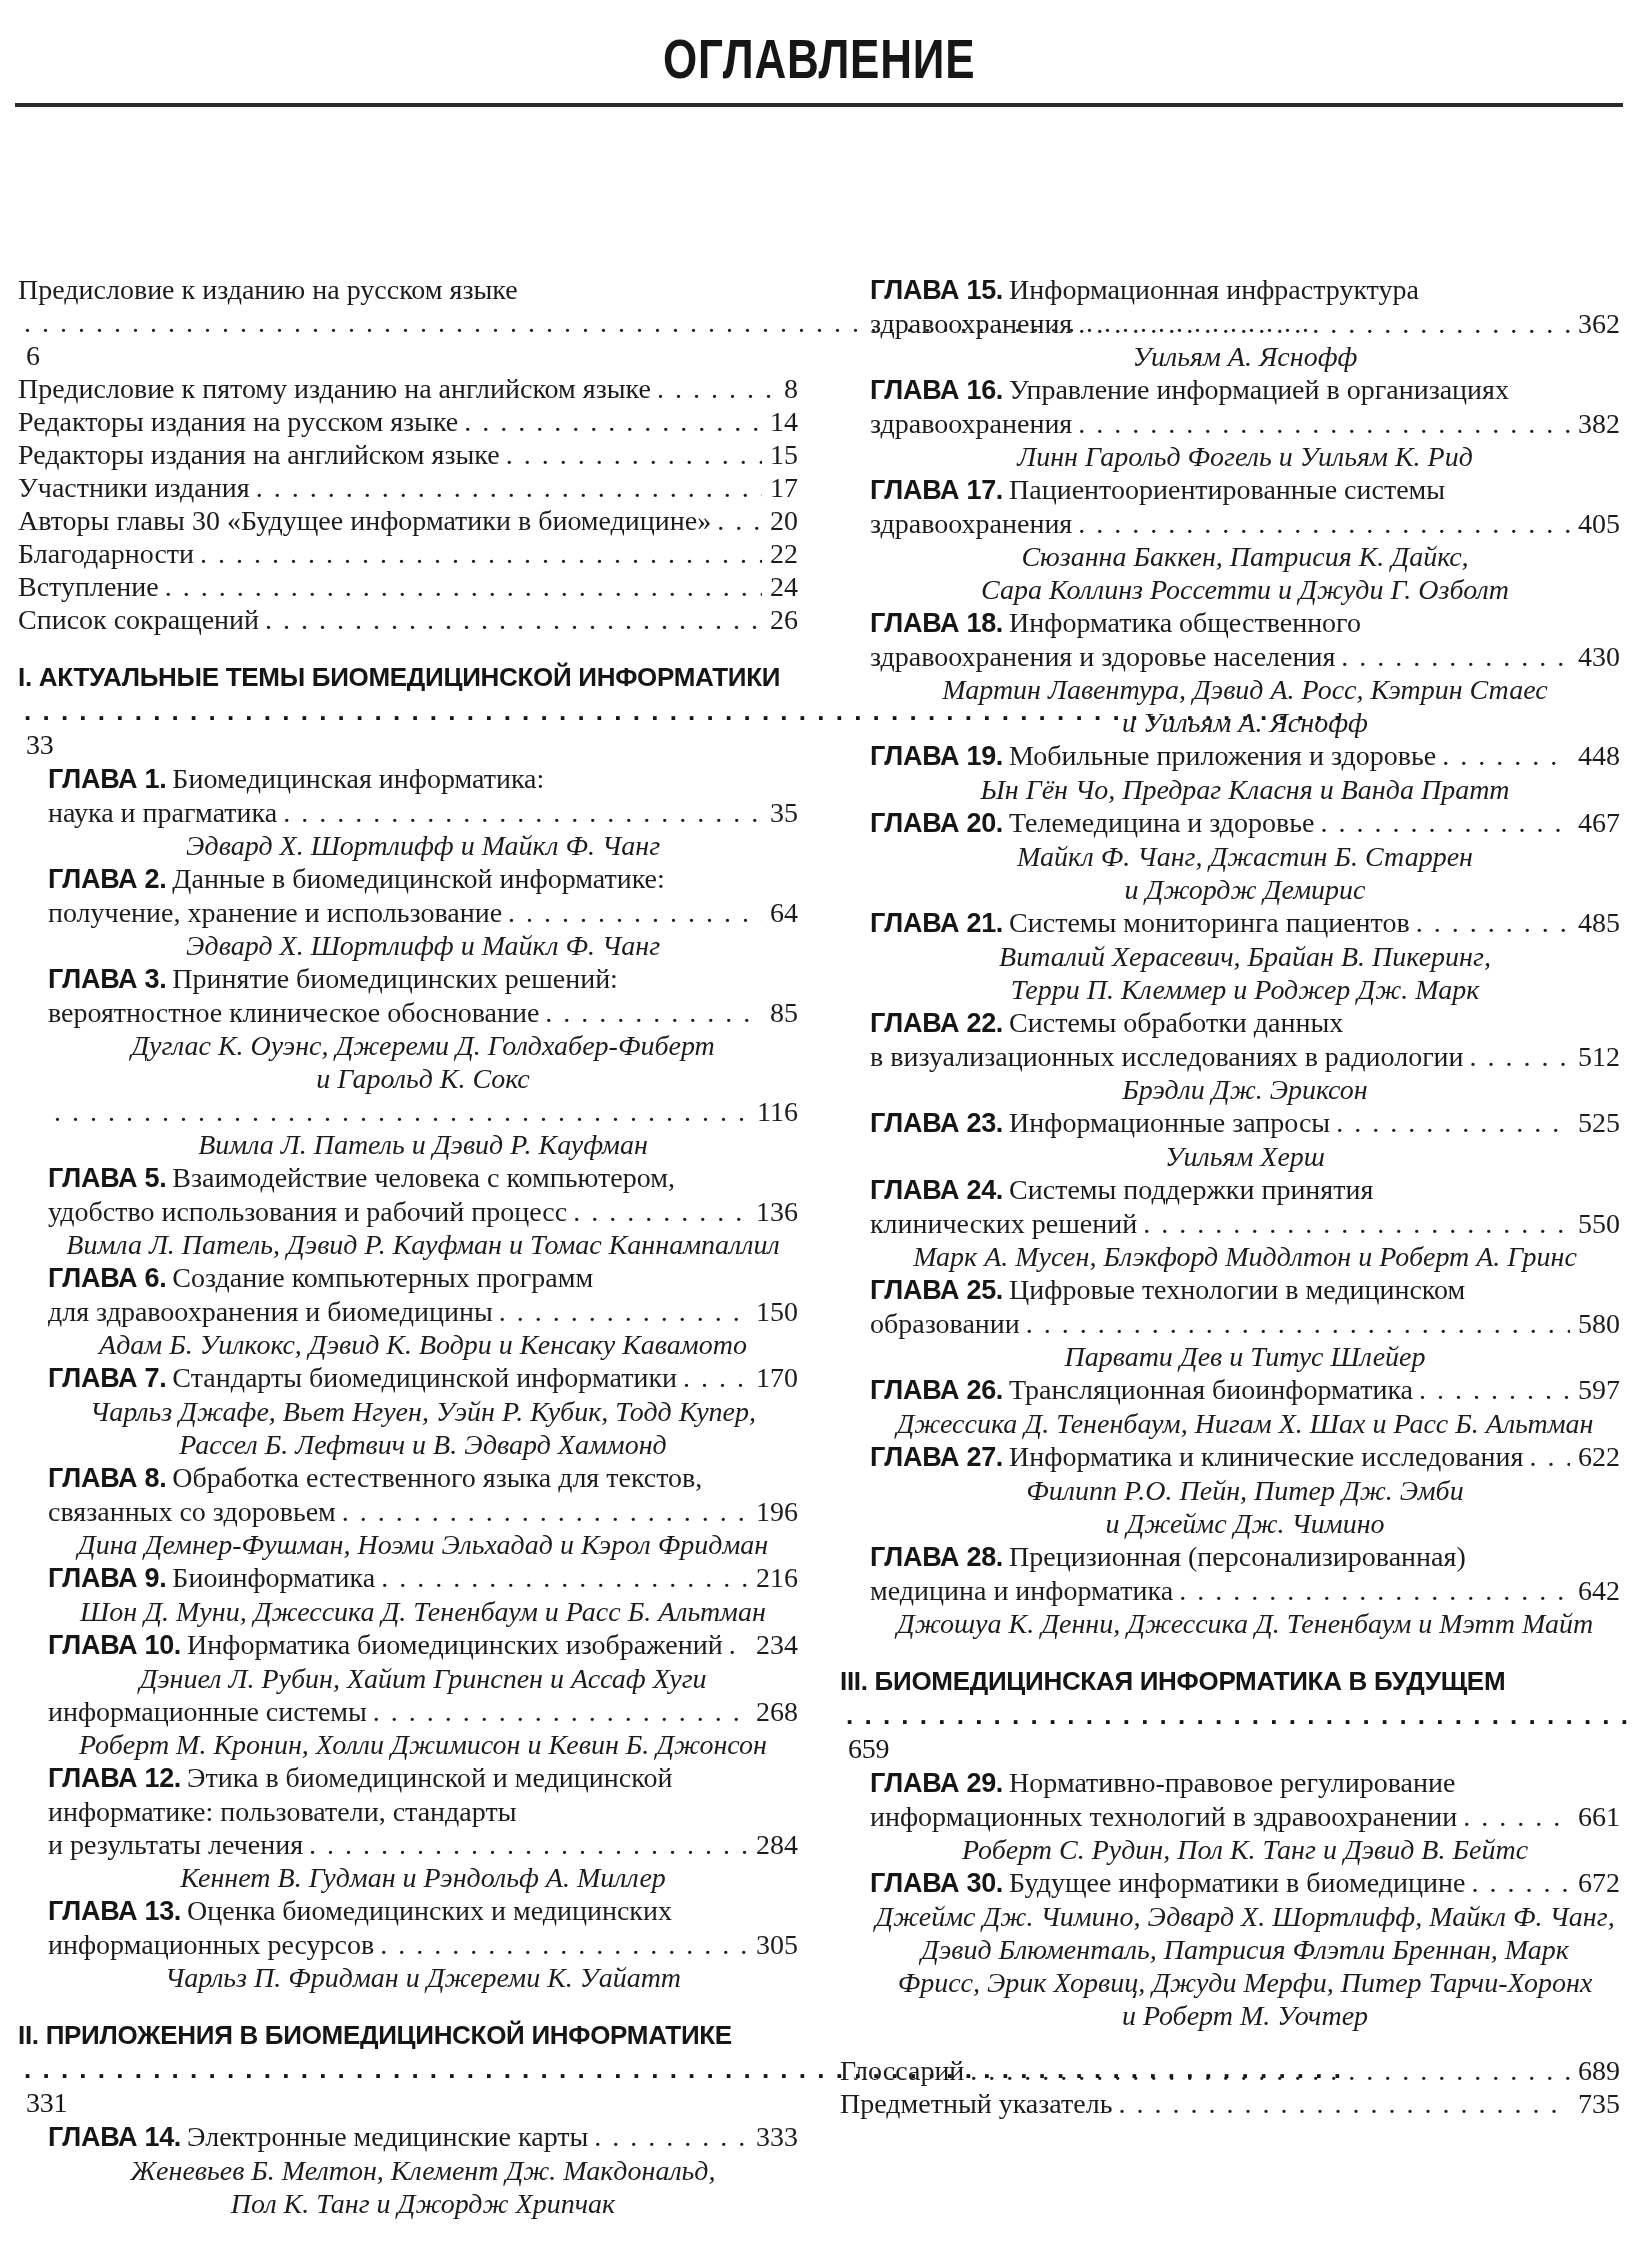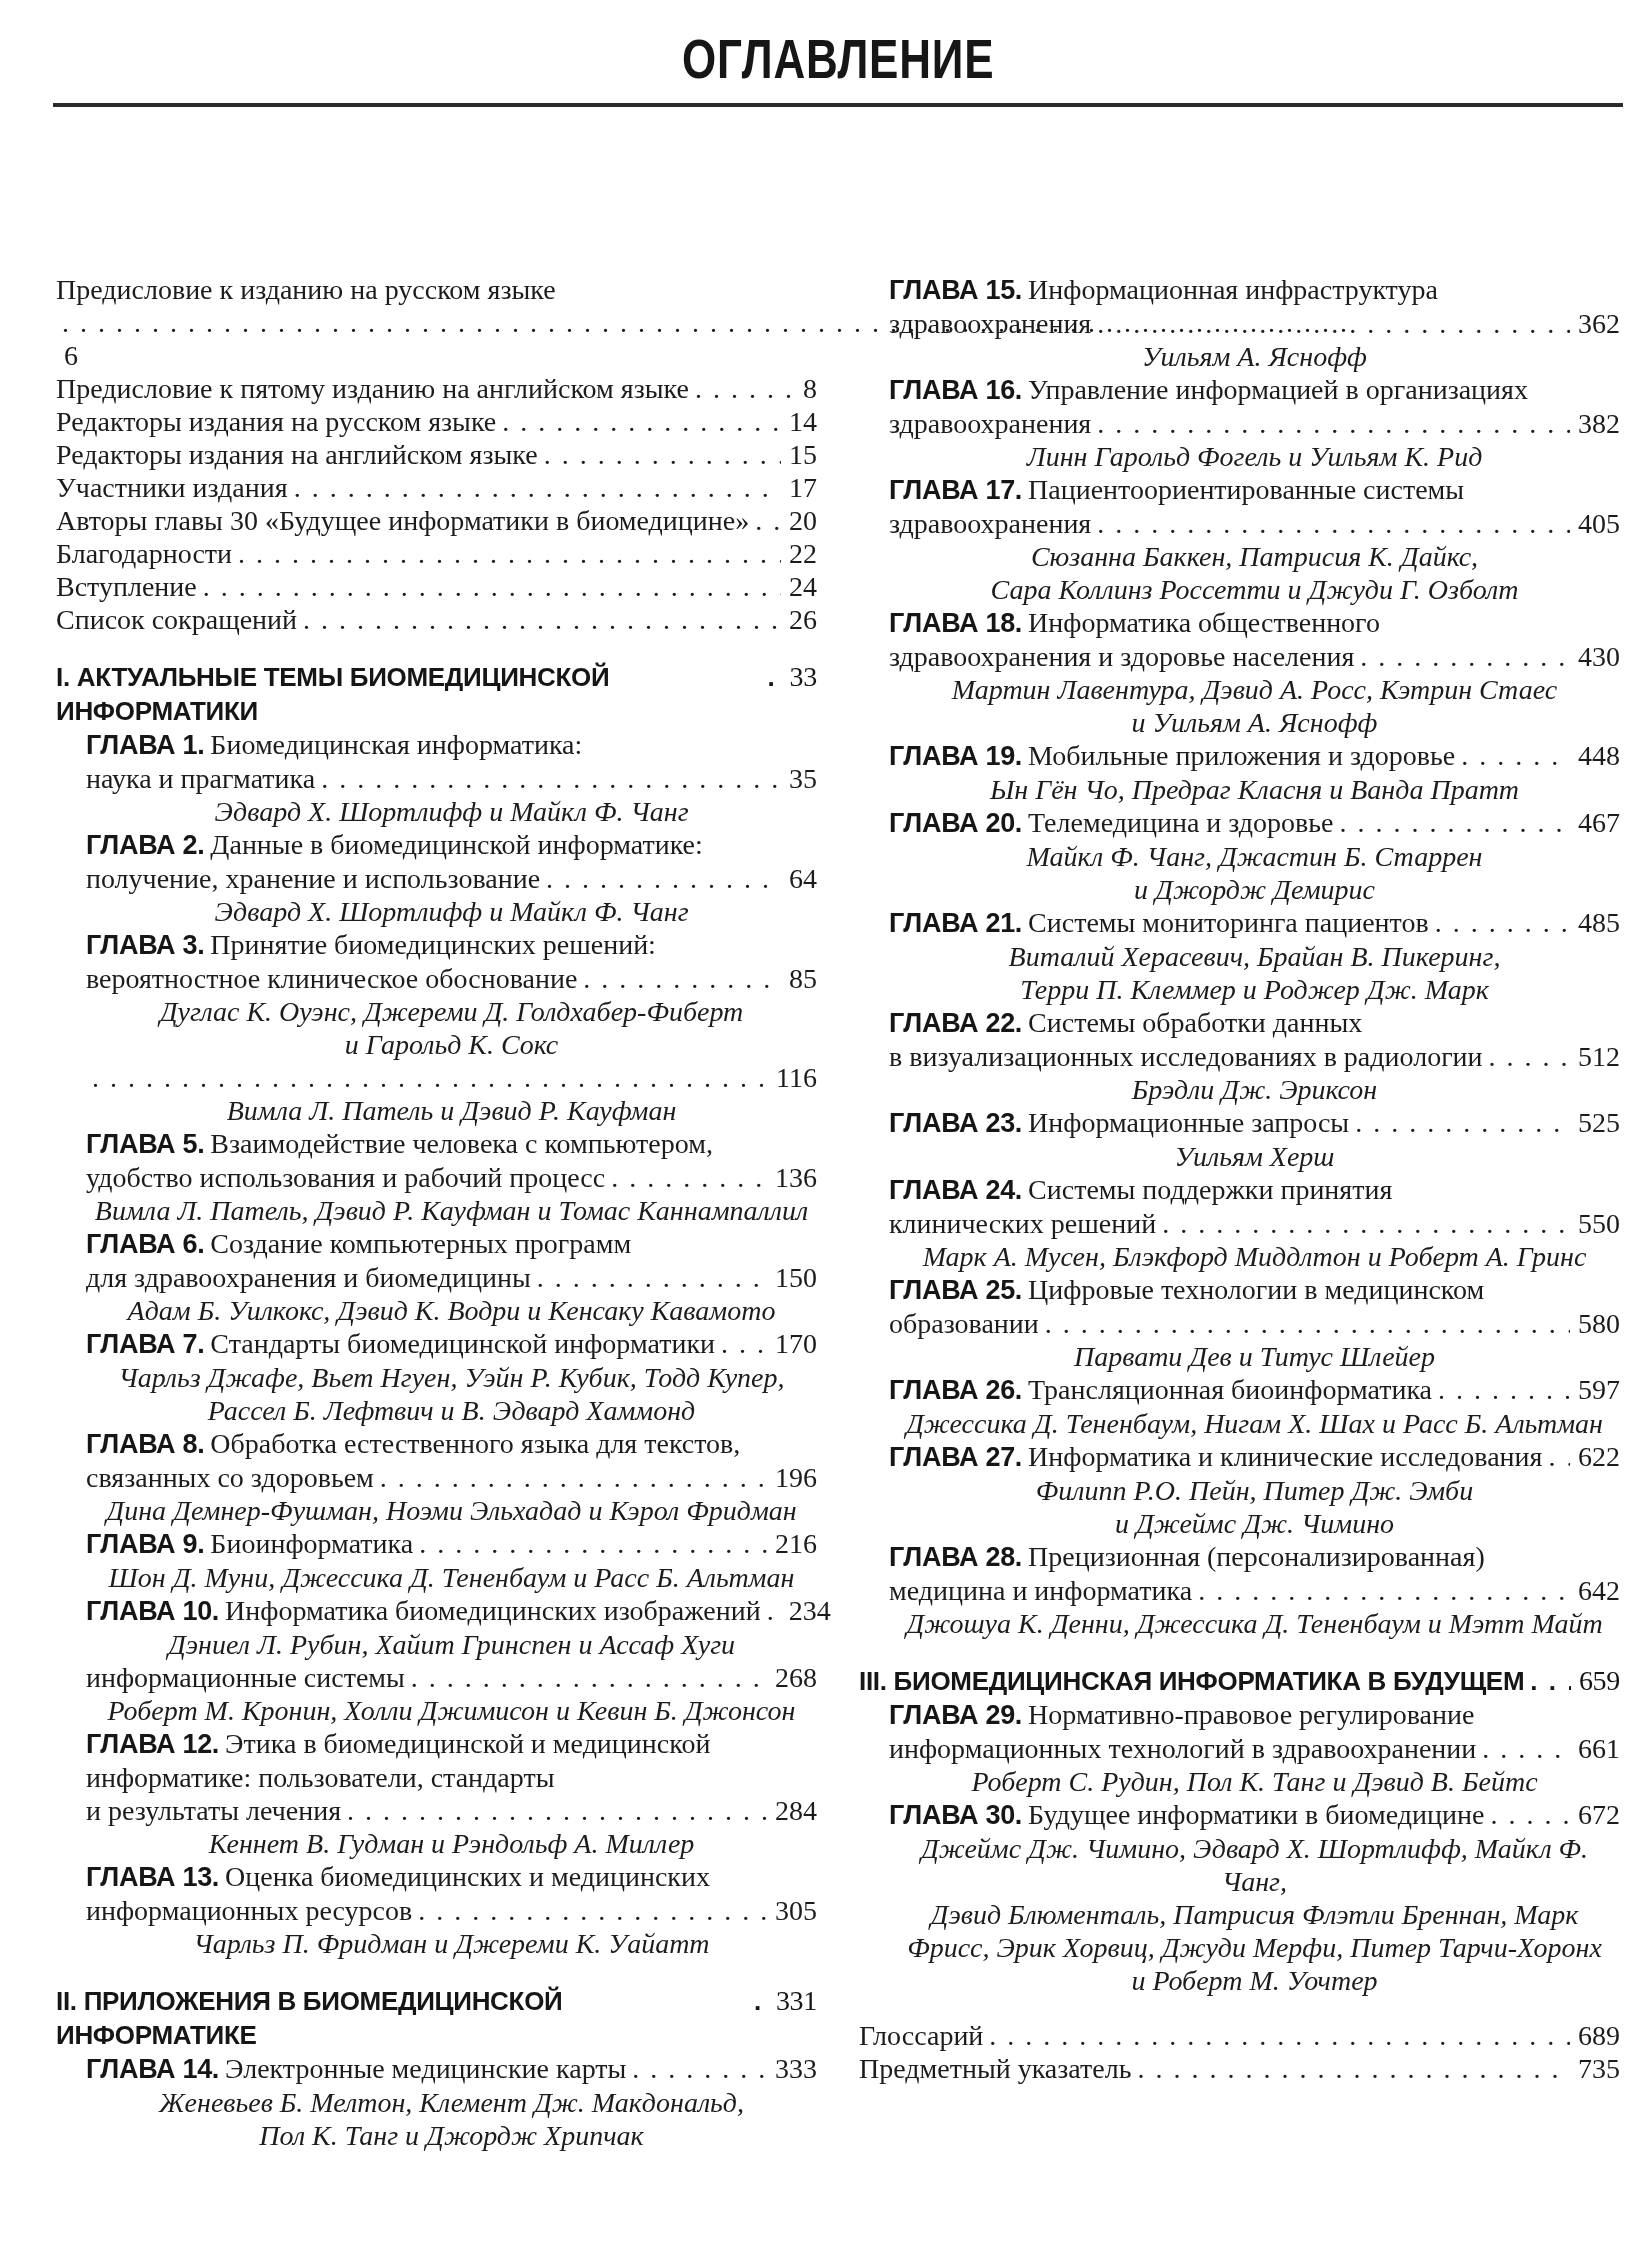--- a/index.html
+++ b/index.html
@@ -5,21 +5,20 @@
   html,body{margin:0;padding:0;background:#ffffff;}
   .page{
     position:relative;
     width:1638px;
     height:2261px;
     background:#ffffff;
     color:#1c1c1c;
     font-family:"Liberation Serif", serif;
     overflow:hidden;
     box-sizing:border-box;
-    padding-left:38px;
   }
   .title-wrap{ text-align:center; padding-top:32px; }
   .title{
     display:inline-block;
     font-family:"Liberation Sans", sans-serif;
     font-weight:700;
     font-size:55px;
     line-height:1;
     letter-spacing:1px;
     transform:scaleX(0.8);
@@ -45,20 +44,21 @@
   .chapter + .item{ margin-top:22px;justify-content:flex-end; }
 
   .section{
     margin-top:24px;
     font-family:"Liberation Sans", sans-serif;
     font-weight:700;
     font-size:26px;
     letter-spacing:-0.3px;
     line-height:34px;
     color:#161616;
+    flex-direction:column;
   }
   .section .pnum{
     font-family:"Liberation Serif", serif;
     font-weight:400;
     font-size:28px;
   }
 
   .chapter{ padding-left:30px; }
   .t-line{ font-size:28px; line-height:33px; }
   .chap-label{

